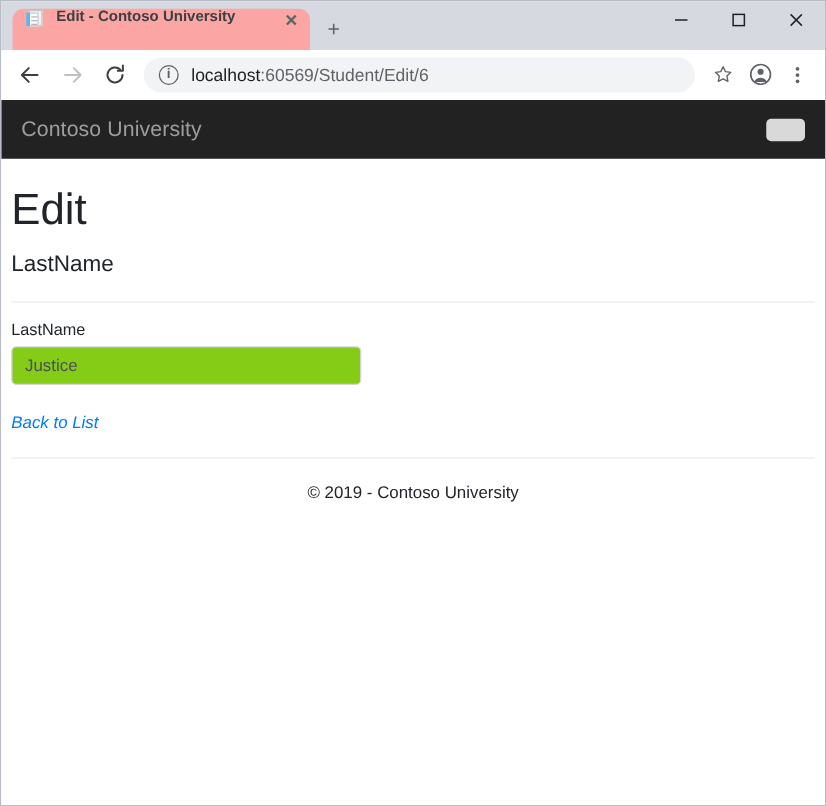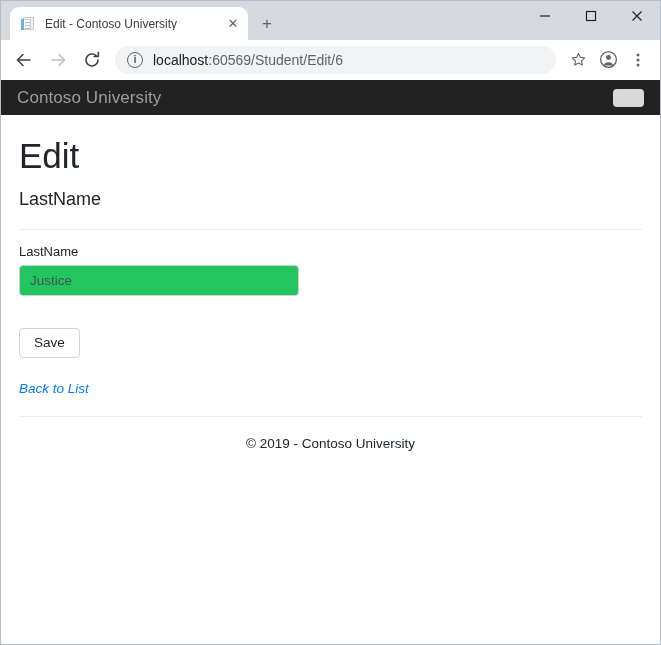--- a/index.html
+++ b/index.html
@@ -21,25 +21,26 @@
   .titlebar {
     height: 39px;
     background: #d6dae0;
     display: flex; align-items: flex-end;
     position: relative;
     flex: 0 0 auto;
   }
   .tab {
     margin-left: 9px;
     width: 238px; height: 33px;
-    background: #ffffff;
+    background: #fca5a5;
     border-radius: 9px 9px 0 0;
-    display: flex; align-items: center;
+    display: flex; 
     padding: 0 6px 0 10px;
     position: relative;
+    font-weight: bold;
   }
   .favicon {
     width: 16px; height: 16px;
     flex: 0 0 16px;
     position: relative;
     margin-right: 9px;
   }
   .favicon .sheet {
     position: absolute; left: 3px; top: 1px;
     width: 11px; height: 13px;
@@ -140,38 +141,38 @@
   }
 
   
   .viewport {
     flex: 1 1 auto;
     background: #ffffff;
     overflow: hidden;
     position: relative;
   }
   .navbar {
-    height: 35px;
+    height: 47px;
     background: #222222;
     display: flex; align-items: center;
     padding: 0 16px;
     justify-content: space-between;
   }
   .brand {
     color: #9d9d9d;
     font-size: 17px;
     letter-spacing: .1px;
   }
   .navbar-toggler {
     width: 31px; height: 18px;
     background: #d9d9d9;
     border-radius: 4px;
   }
   .container {
-    padding: 0 18px;
+    padding: 0 8px;
   }
   h1.page-title {
     font-size: 35px;
     font-weight: 400;
     color: #212529;
     margin-top: 22px;
     line-height: 1.1;
   }
   h4.subtitle {
     font-size: 18px;
@@ -193,21 +194,21 @@
     margin-bottom: 6px;
   }
   input.form-control {
     display: block;
     width: 280px;
     height: 31px;
     padding: 4px 10px;
     font-size: 13.5px;
     font-family: "Liberation Sans", sans-serif;
     color: #495057;
-    background: #22c55e;
+    background: #84cc16;
     border: 1px solid #ced4da;
     border-radius: 4px;
     outline: none;
   }
   .btn-save {
     margin-top: 18px;
     display: inline-block;
     padding: 5px 14px;
     font-size: 13.5px;
     font-family: "Liberation Sans", sans-serif;
@@ -343,21 +344,20 @@
 
         <div class="form-group">
           <label class="control-label">LastName</label>
           <input class="form-control" type="text" value="Justice" style="">
         </div>
 
         <div class="form-group">
         </div>
 
 
-        <button type="button" class="btn-save">Save</button>
       </form>
 
       <div class="backlink-wrap">
         <a class="backlink" href="#">Back to List</a>
       </div>
 
       <hr class="footer-sep">
 
       <div class="footer">© 2019 - Contoso University</div>
     </div>

